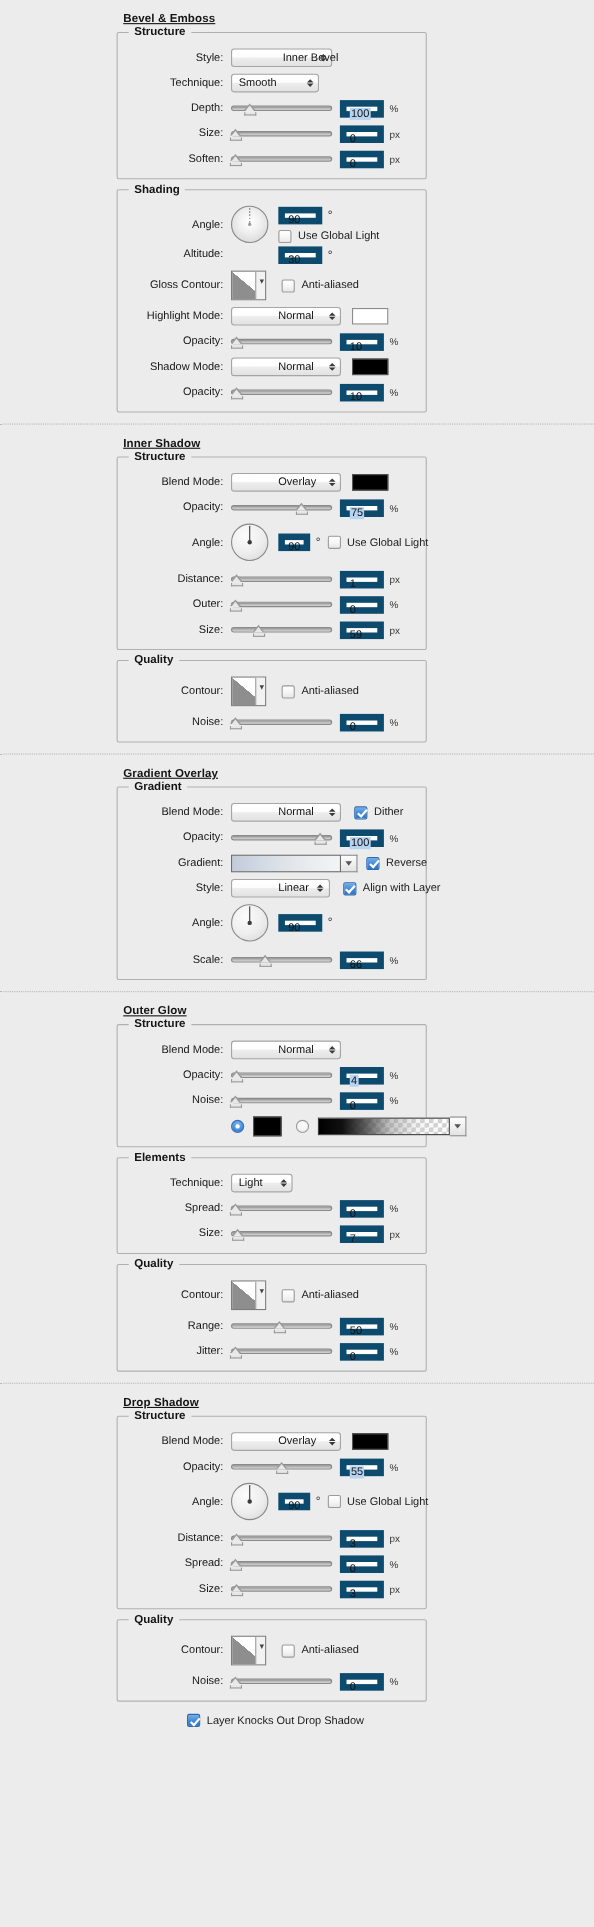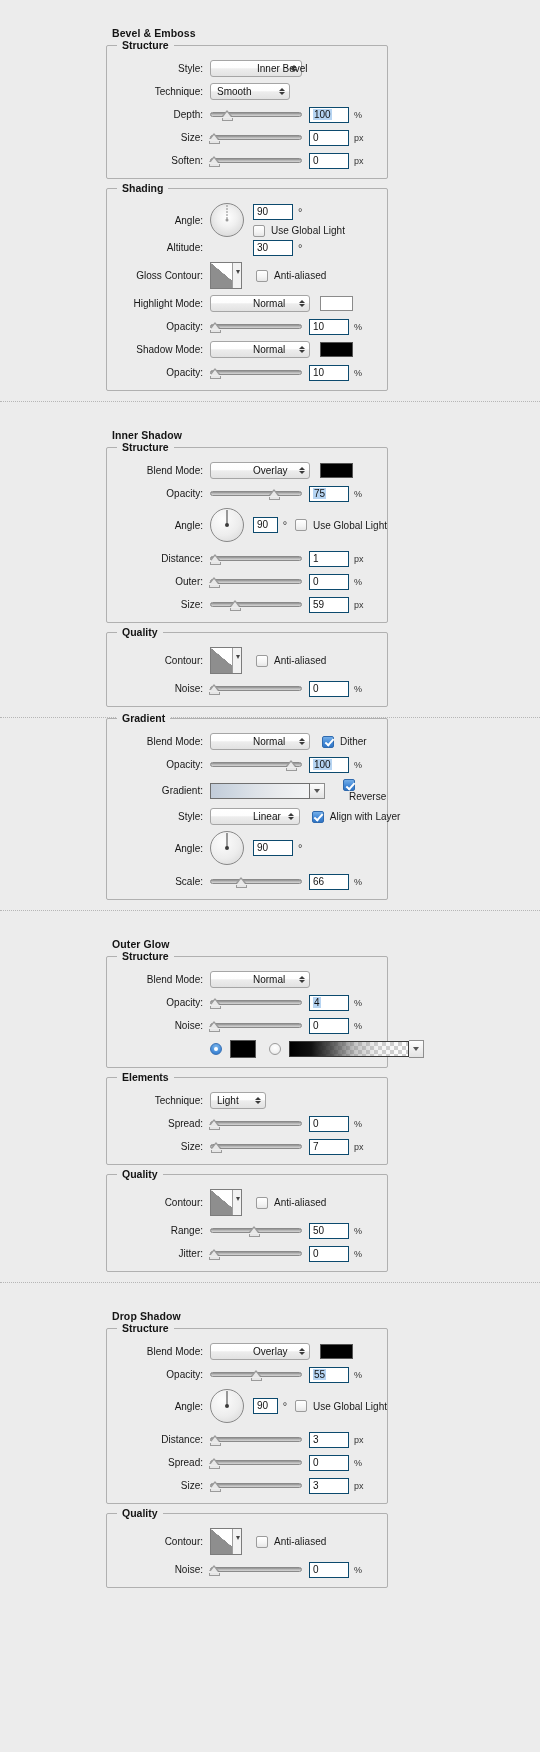--- a/index.html
+++ b/index.html
@@ -29,22 +29,23 @@
   }
   .sep {
     height: 0;
     border-top: 1px dotted #b6b6b6;
     margin: 0 0 0 0;
   }
   .effect-title {
     font-weight: bold;
     font-size: 10.5px;
     color: #141414;
-    margin: 27px 0 6px 112px;
+    margin: 11px 0 6px 112px;
     letter-spacing: 0.1px;
+    text-decoration: underline;
   }
 
   
   .group {
     position: relative;
     margin: 0 152px 0 106px;
     border: 1px solid #b0b0b0;
     border-radius: 2px;
     padding: 14px 0 9px 0;
     margin-bottom: 9px;
@@ -116,21 +117,21 @@
   .select.w-blend { width: 100px; padding-left: 42px; }
   .select.w-style { width: 92px; padding-left: 46px; }
   .select.w-tech  { width: 80px; }
   .select.w-tech-sm { width: 56px; }
 
   
   .num {
     width: 40px;
     height: 16px;
     background: #fff;
-    border: 1px solid #0c4a6e;
+    border: 6px solid #0c4a6e;
     font-size: 10px;
     color: #111;
     padding: 0 3px;
     line-height: 14px;
     display: inline-block;
     text-align: left;
   }
   .num.sel {
     background: #fff;
   }
@@ -633,20 +634,21 @@
         </div>
         <div class="num">0</div>
         <div class="unit">%</div>
       </div>
     </div>
   </section>
 
   <div class="sep"></div>
 
   <section class="effect">
+    <div class="effect-title">Gradient Overlay</div>
 
     <div class="group last">
       <div class="group-legend">Gradient</div>
 
       <div class="row">
         <div class="lbl">Blend Mode:</div>
         <div class="select w-blend">
           <span>Normal</span>
           <span class="arrows">
               <i class="up"></i>
@@ -669,21 +671,21 @@
         <div class="num sel"><span>100</span></div>
         <div class="unit">%</div>
       </div>
 
       <div class="row">
         <div class="lbl">Gradient:</div>
         <div style="display:flex;align-items:center;">
           <div class="gradbar"></div>
           <div class="gradbar-btn"></div>
         </div>
-        <div style="display:flex;align-items:flex-start;margin-left:18px;flex-direction:column;">
+        <div style="display:flex;align-items:flex-start;margin-left:8px;">
           <div class="cbx on"></div>
           <span class="cbx-label">Reverse</span>
         </div>
       </div>
 
       <div class="row">
         <div class="lbl">Style:</div>
         <div class="select w-blend">
           <span>Linear</span>
           <span class="arrows">
@@ -944,15 +946,19 @@
         <div class="slider">
           <div class="track"></div>
           <div class="base" style="left:4%"></div>
           <div class="knob" style="left:4%"></div>
         </div>
         <div class="num">0</div>
         <div class="unit">%</div>
       </div>
     </div>
 
+    <div class="footer-row">
+      <div class="cbx on"></div>
+      <span class="cbx-label">Layer Knocks Out Drop Shadow</span>
+    </div>
   </section>
 
 </div>
 
 </body></html>

